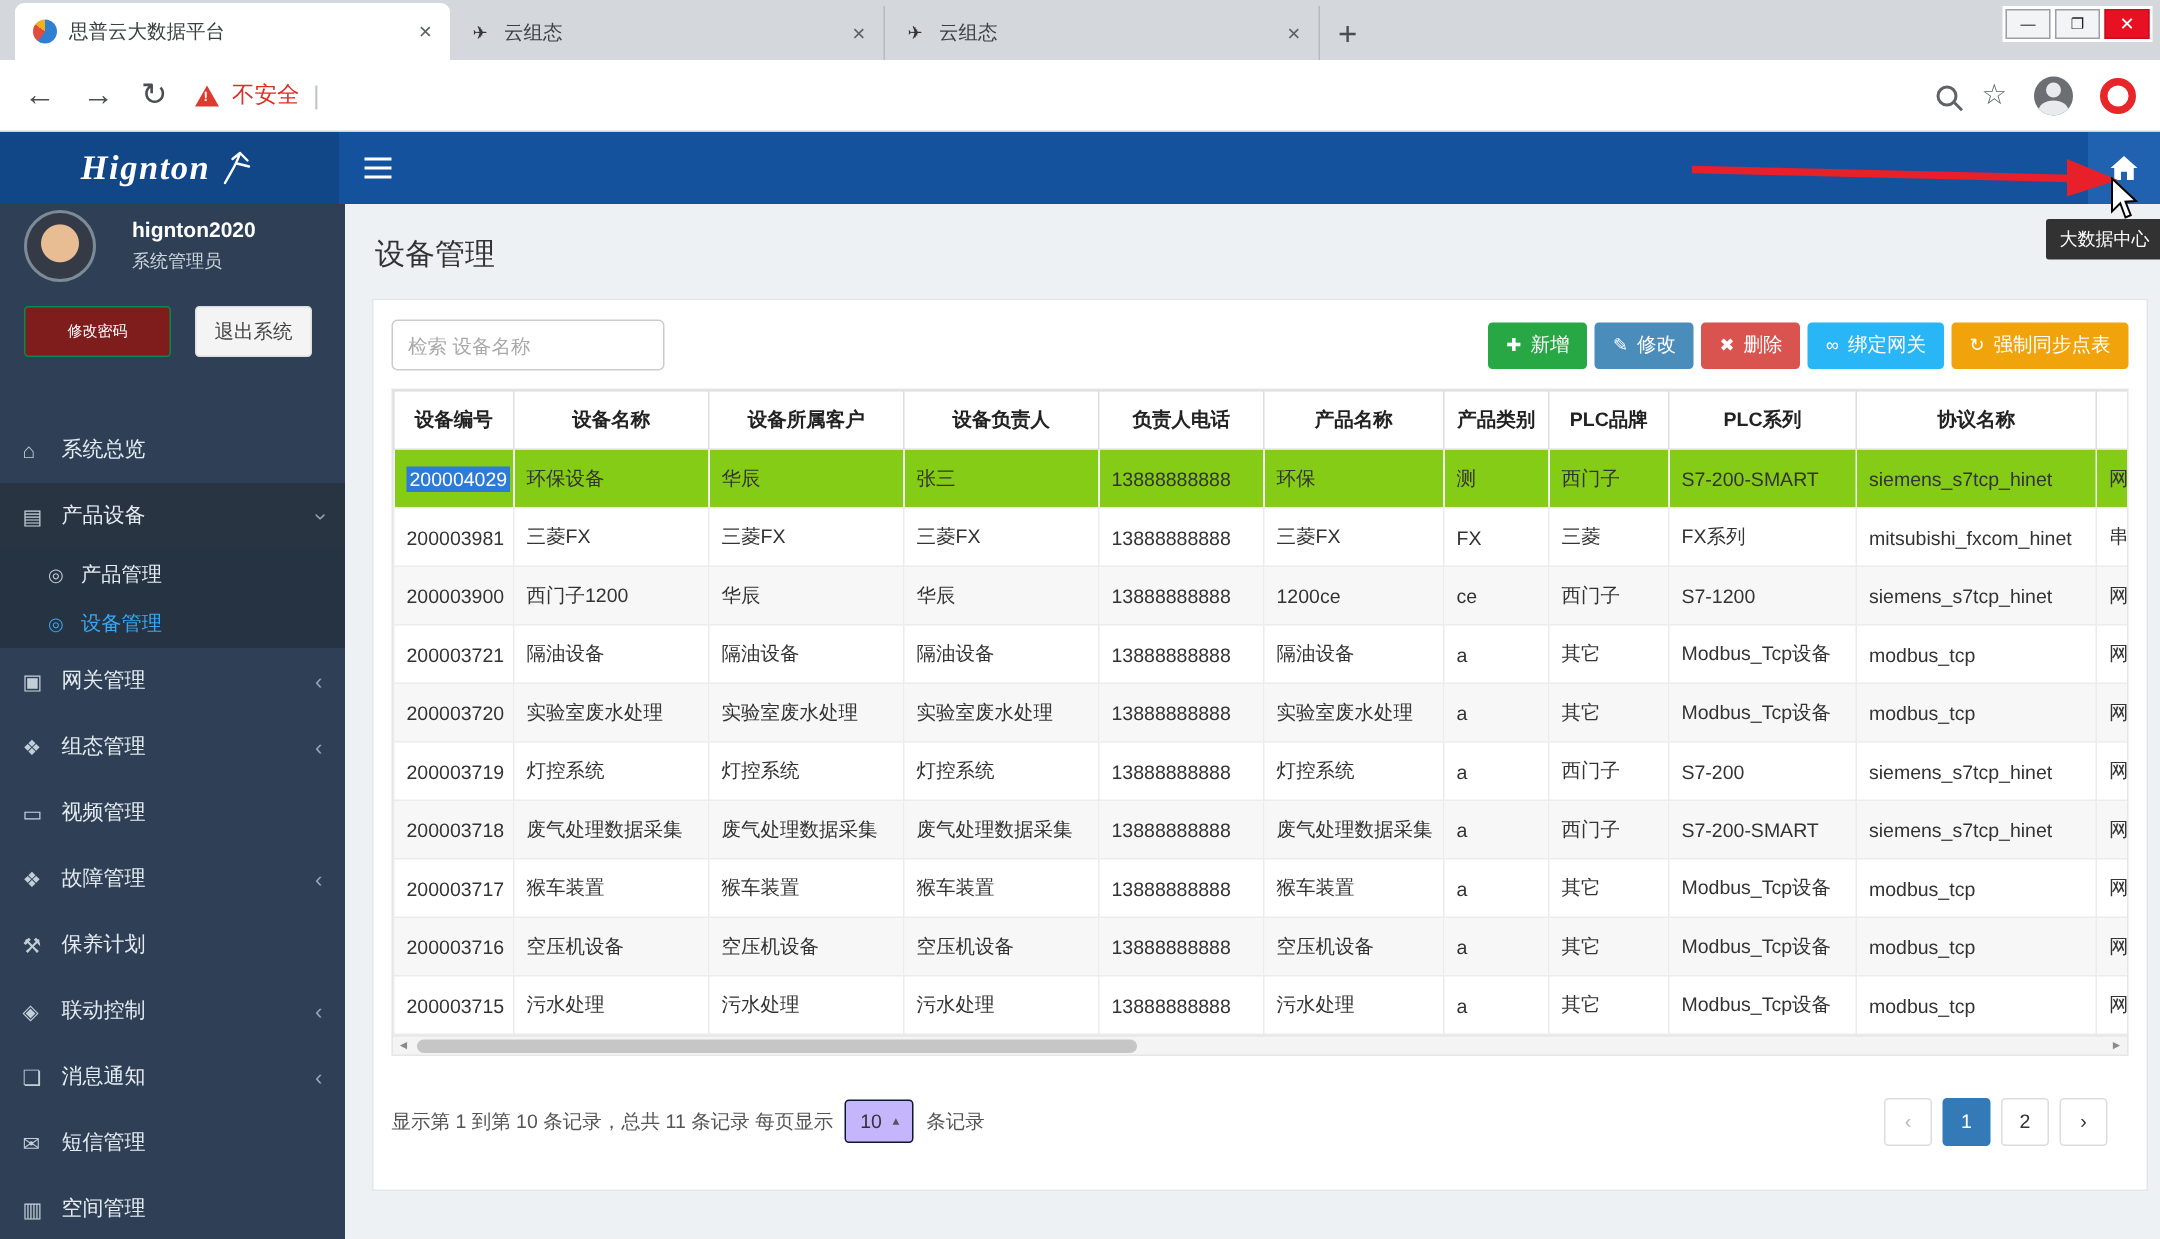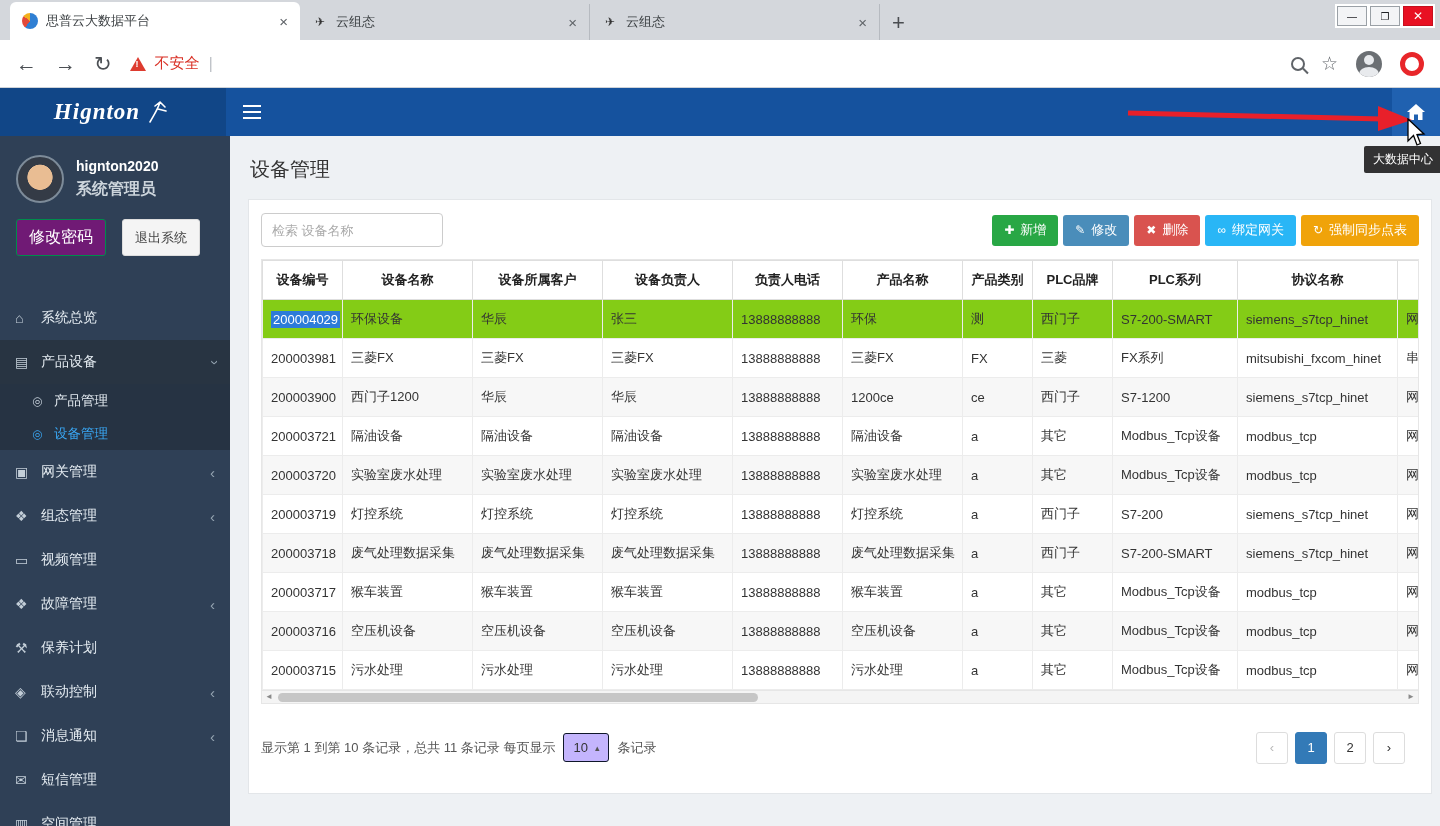--- a/index.html
+++ b/index.html
@@ -40,26 +40,26 @@
   
   .app { position:absolute; top:88px; left:0; width:1440px; height:738px; }
   .appheader { height:48px; background:#15529e; display:flex; align-items:stretch; position:relative; }
   .logo-area { width:226px; background:#114687; display:flex; align-items:center; justify-content:center; gap:6px; }
   .logo-text { color:#fff; font-style:italic; font-weight:bold; font-size:23px; font-family:"Liberation Serif","DejaVu Serif",serif; letter-spacing:1px; }
   .hamburger { width:52px; display:flex; flex-direction:column; align-items:center; justify-content:center; gap:4px; cursor:pointer; }
   .hamburger i { display:block; width:18px; height:2px; background:#fff; }
   .header-home { margin-left:auto; width:48px; display:flex; align-items:center; justify-content:center; background:#2061b0; cursor:pointer; }
 
   .sidebar { position:absolute; left:0; top:48px; width:230px; bottom:0; background:#2f4056; }
-  .user { display:flex; align-items:center; gap:12px; padding:19px 16px 8px; }
+  .user { display:flex; align-items:center; gap:24px; padding:4px 16px 8px; }
   .avatar { width:48px; height:48px; border-radius:50%; border:2px solid #7d8b99; background:radial-gradient(circle at 50% 46%, #e9bd93 0 38%, #343b46 40%); flex:none; }
   .uname { font-size:14px; font-weight:bold; color:#fff; }
-  .urole { font-size:16px; color:#cdd5dc; margin-top:5px;font-weight:bold; }
+  .urole { font-size:12px; color:#cdd5dc; margin-top:5px; }
   .user-btns { display:flex; gap:16px; padding:8px 16px 14px; }
-  .btn-pass { background:#701a75; color:#fff; border:1px solid #008d4c; border-radius:3px; font-size:16px; padding:7px 12px; cursor:pointer; }
+  .btn-pass { background:#7f1d1d; color:#fff; border:1px solid #008d4c; border-radius:3px; font-size:10px; padding:7px 28px; cursor:pointer; }
   .btn-logout { background:#f4f4f4; color:#444; border:1px solid #ddd; border-radius:3px; font-size:13px; padding:7px 12px; cursor:pointer; }
   .menu { margin-top:26px; }
   .mi { height:44px; display:flex; align-items:center; padding:0 15px; font-size:14px; color:#e4ebf1; cursor:pointer; }
   .mi .ic { width:26px; font-size:14px; color:#c3ced8; flex:none; }
   .mi .chev { margin-left:auto; color:#96a5b2; font-size:15px; }
   .chev.down { transform:rotate(-90deg); }
   .mi.parent-active { background:#283442; }
   .submenu { background:#263343; }
   .smi { height:33px; display:flex; align-items:center; padding-left:32px; font-size:13.5px; color:#e4ebf1; cursor:pointer; }
   .smi .ic { width:22px; font-size:12px; color:#c3ced8; }

